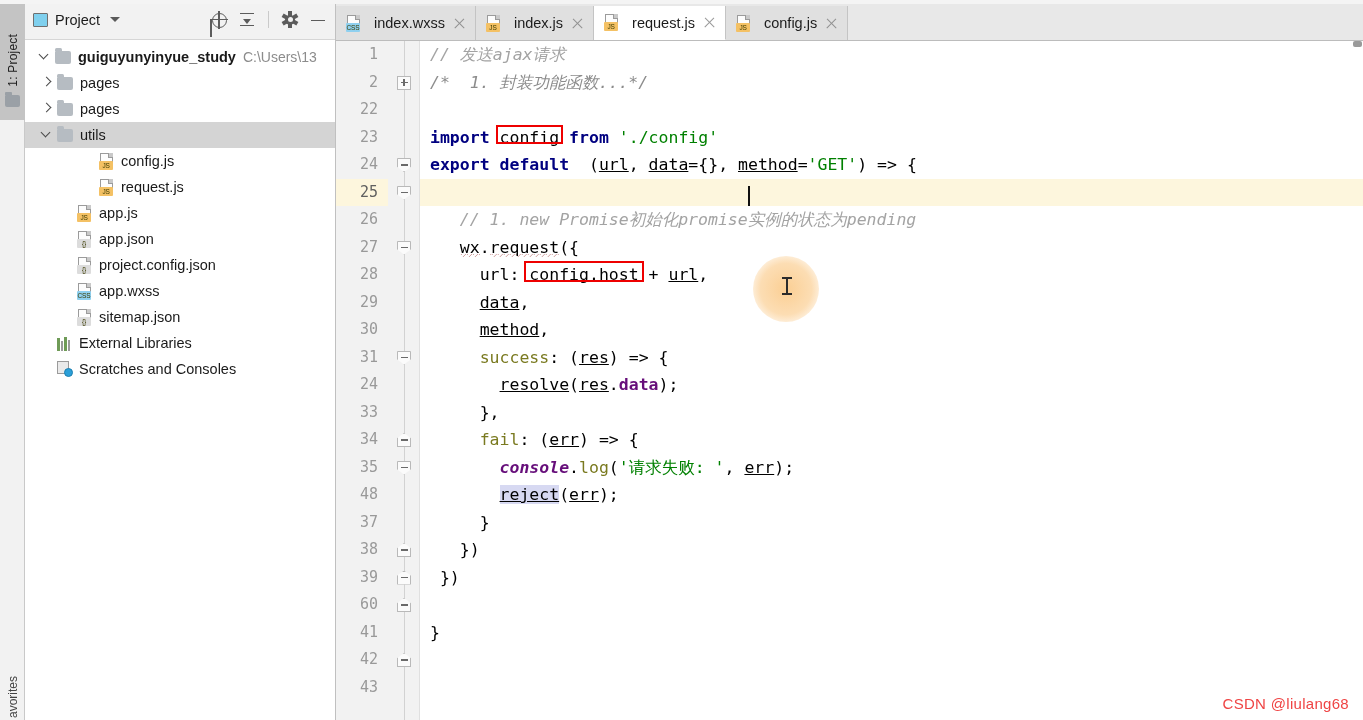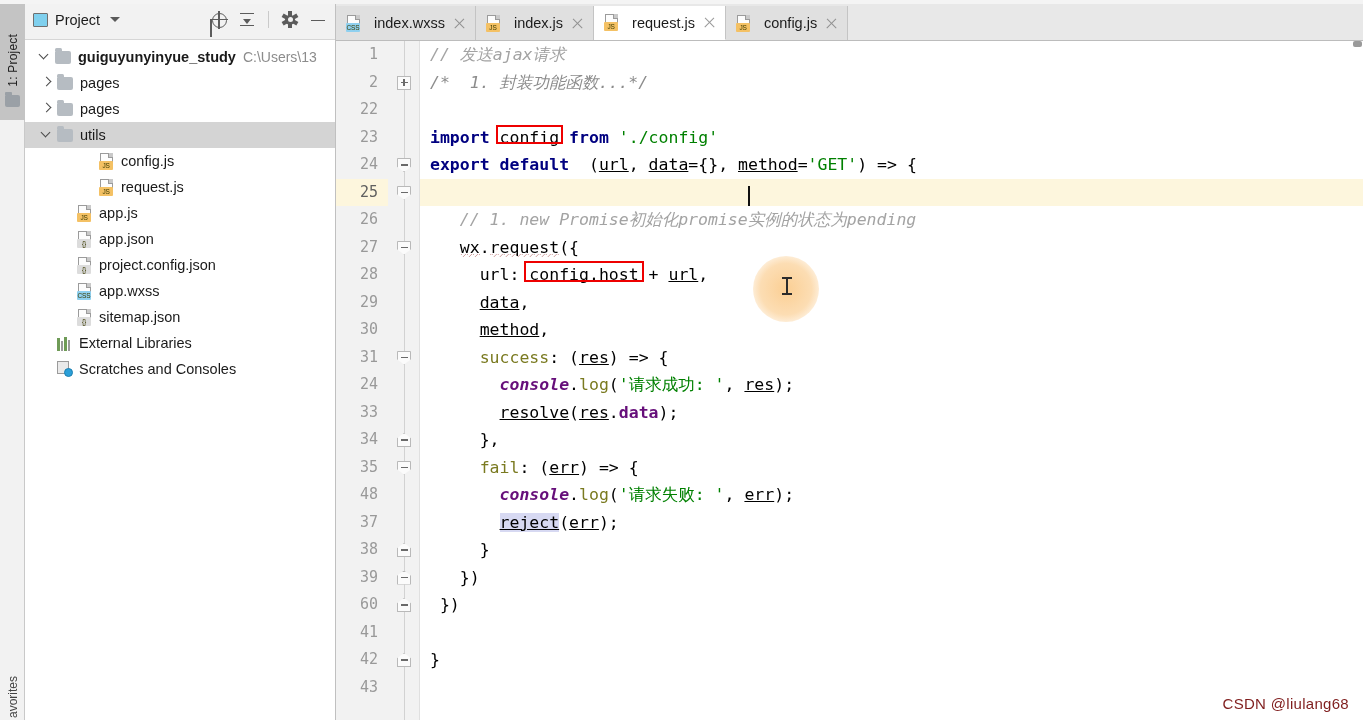--- a/index.html
+++ b/index.html
@@ -355,21 +355,21 @@
   .vscroll-thumb {
     position: absolute; right: 1px; top: 0px; width: 9px; height: 6px;
     background: #9a9a9a; border-radius: 2px;
   }
   .panel-vscroll {
     position: absolute; right: 0; top: 40px; width: 10px; height: 60px;
   }
 
   .watermark {
     position: absolute; right: 14px; bottom: 8px;
-    font-size: 15px; color: #7f1d1d;
+    font-size: 15px; color: #ef4444;
     letter-spacing: 0.3px; z-index: 8;
     font-family: "Liberation Sans", sans-serif;
   }
   .topline {
     position: absolute; left: 0; right: 0; top: 0; height: 4px; background: #f4f4f4; z-index: 9;
   }
 </style>
 </head>
 <body>
 
@@ -651,21 +651,20 @@
             <div class="crow"><span class="plain"></span></div>
             <div class="crow"><span class="kw">import</span><span class="plain"> </span><span class="plain" id="tok-config-import">config</span><span class="plain"> </span><span class="kw">from</span><span class="plain"> </span><span class="str">'./config'</span></div>
             <div class="crow"><span class="kw">export</span><span class="plain"> </span><span class="kw">default</span><span class="plain">  (</span><span class="par">url</span><span class="plain">, </span><span class="par">data</span><span class="plain">={}, </span><span class="par">method</span><span class="plain">=</span><span class="str">'GET'</span><span class="plain">) =&gt; {</span></div>
             <div class="crow cur"><span class="plain">  </span><span class="kw">return</span><span class="plain"> </span><span class="kw">new</span><span class="plain"> </span><span class="cls">Promise</span><span class="plain">((</span><span class="par">resolve</span><span class="plain">, </span><span class="par sel-ident" id="tok-reject">reject</span><span class="plain">) =&gt; {</span></div>
             <div class="crow"><span class="plain">   </span><span class="cmt">// 1. new Promise初始化promise实例的状态为pending</span></div>
             <div class="crow"><span class="plain">   </span><span class="glob squig">wx</span><span class="plain">.</span><span class="plain squig">request</span><span class="plain">({</span></div>
             <div class="crow"><span class="plain">     </span><span class="plain">url</span><span class="plain">: </span><span class="plain" id="tok-config-host">config.host</span><span class="plain"> + </span><span class="par">url</span><span class="plain">,</span></div>
             <div class="crow"><span class="plain">     </span><span class="par">data</span><span class="plain">,</span></div>
             <div class="crow"><span class="plain">     </span><span class="par">method</span><span class="plain">,</span></div>
             <div class="crow"><span class="plain">     </span><span class="fn">success</span><span class="plain">: (</span><span class="par">res</span><span class="plain">) =&gt; {</span></div>
-            <div class="crow"><span class="plain">       </span><span class="cls">console</span><span class="plain">.</span><span class="fn">log</span><span class="plain">(</span><span class="str">'请求成功: '</span><span class="plain">, </span><span class="par">res</span><span class="plain">);</span></div>
             <div class="crow"><span class="plain">       </span><span class="par">resolve</span><span class="plain">(</span><span class="par">res</span><span class="plain">.</span><span class="fld">data</span><span class="plain">);</span></div>
             <div class="crow"><span class="plain">     },</span></div>
             <div class="crow"><span class="plain">     </span><span class="fn">fail</span><span class="plain">: (</span><span class="par">err</span><span class="plain">) =&gt; {</span></div>
             <div class="crow"><span class="plain">       </span><span class="cls">console</span><span class="plain">.</span><span class="fn">log</span><span class="plain">(</span><span class="str">'请求失败: '</span><span class="plain">, </span><span class="par">err</span><span class="plain">);</span></div>
             <div class="crow"><span class="plain">       </span><span class="par sel-ident">reject</span><span class="plain">(</span><span class="par">err</span><span class="plain">);</span></div>
             <div class="crow"><span class="plain">     }</span></div>
             <div class="crow"><span class="plain">   })</span></div>
             <div class="crow"><span class="plain"> })</span></div>
             <div class="crow"><span class="plain"></span></div>
             <div class="crow"><span class="plain">}</span></div>

